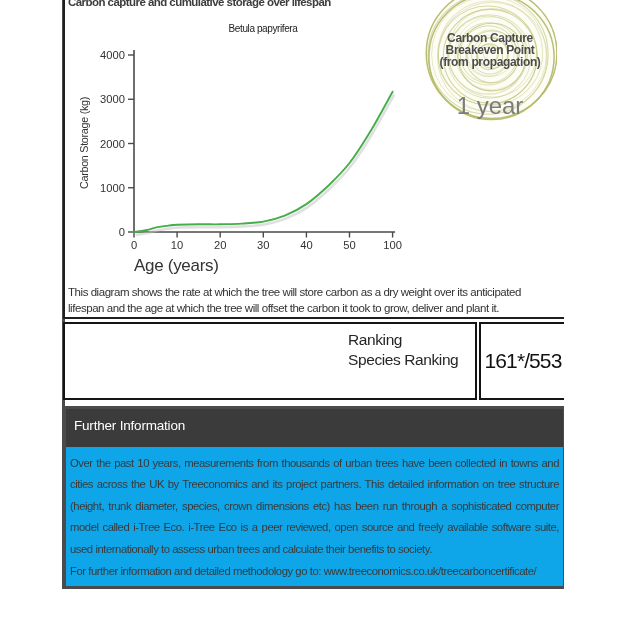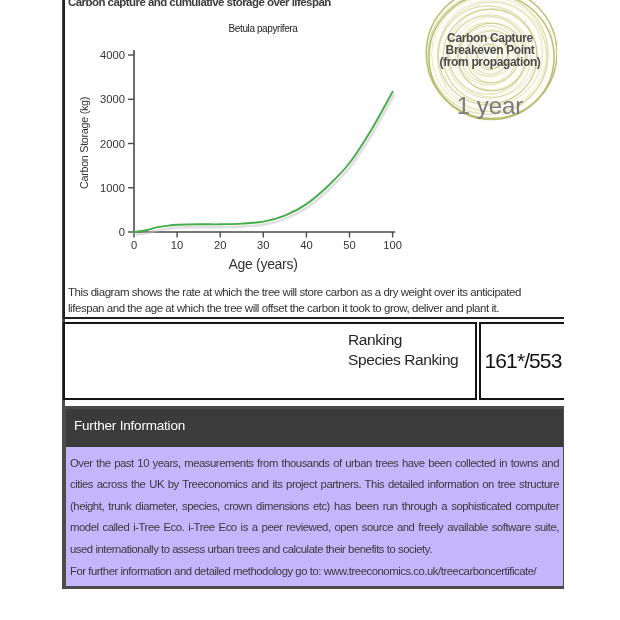--- a/index.html
+++ b/index.html
@@ -10,42 +10,42 @@
   
   .frame{left:62px;top:-24px;width:505px;height:613px;box-sizing:border-box;
          border-left:3px solid #4b4b4b;border-right:3px solid #4b4b4b;pointer-events:none;}
 
   
   .top-box{left:63px;top:-20px;width:503px;height:339px;box-sizing:border-box;
            border:2px solid #1f1f1f;background:#fff;}
   .doc-header{left:68px;top:-4px;font-size:11.5px;font-weight:700;letter-spacing:-0.55px;color:#3d3d3d;white-space:nowrap;}
   .chart-title{left:134px;top:23px;width:258px;text-align:center;font-size:10px;letter-spacing:-0.4px;color:#222;}
   .chart-svg{left:63px;top:0px;}
-  .x-axis-title{left:134px;top:256px;width:258px;text-align:center;font-size:14px;letter-spacing:-0.3px;color:#333;}
+  .x-axis-title{left:134px;top:256px;width:258px;text-align:left;font-size:17px;letter-spacing:-0.3px;color:#333;}
   .chart-description{left:68px;top:284px;width:497px;font-size:11.5px;letter-spacing:-0.45px;
                      line-height:16.3px;color:#333;white-space:pre-wrap;}
 
   
   .badge-svg{left:423px;top:-13px;}
   .badge-text{left:423px;top:-13px;width:134px;text-align:center;pointer-events:none;}
   .badge-heading{margin-top:46px;font-size:12px;font-weight:700;line-height:11.8px;
                  letter-spacing:-0.35px;color:#4c4c4c;white-space:pre-line;}
   .badge-value{margin-top:24px;font-size:24px;color:#7b7b7b;}
 
   
   .rank-left{left:63px;top:322px;width:414px;height:78px;box-sizing:border-box;border:2px solid #141414;background:#fff;}
   .rank-title{left:348px;top:330px;font-size:15.5px;letter-spacing:-0.4px;line-height:20px;color:#262626;white-space:nowrap;}
   .rank-footnote{left:160px;top:383px;width:313px;text-align:right;font-size:10.8px;letter-spacing:-0.5px;color:#2e2e2e;white-space:nowrap;}
   .rank-right{left:479px;top:322px;width:88px;height:78px;box-sizing:border-box;border:2px solid #141414;background:#fff;
               display:flex;align-items:center;justify-content:center;text-align:center;}
   .rank-value{font-size:21px;letter-spacing:-0.9px;color:#121212;white-space:nowrap;}
 
   
   .further-box{left:63px;top:406px;width:503px;height:183px;box-sizing:border-box;
-               border:3px solid #4b4b4b;background:#c4b5fd;}
+               border:3px solid #4b4b4b;background:#0ea5e9;}
   .fi-band{height:38px;background:#3b3b3b;color:#fff;box-sizing:border-box;padding:9px 0 0 8px;
            font-size:13.5px;letter-spacing:-0.2px;}
   .fi-para{margin:6px 4px 0 4px;font-size:11.3px;letter-spacing:-0.45px;line-height:21.4px;
            text-align:justify;color:#3a3a3a;}
   .fi-link{margin:5px 4px 0 4px;font-size:11.3px;letter-spacing:-0.45px;color:#3a3a3a;white-space:nowrap;}
   .fi-link .url{color:#3a3a3a;text-decoration:none;}
 
   svg text{font-family:"Liberation Sans",sans-serif;}
   .tick-label{font-size:11.2px;fill:#333;}
   .axis-title-v{font-size:10.8px;fill:#333;letter-spacing:-0.3px;}

